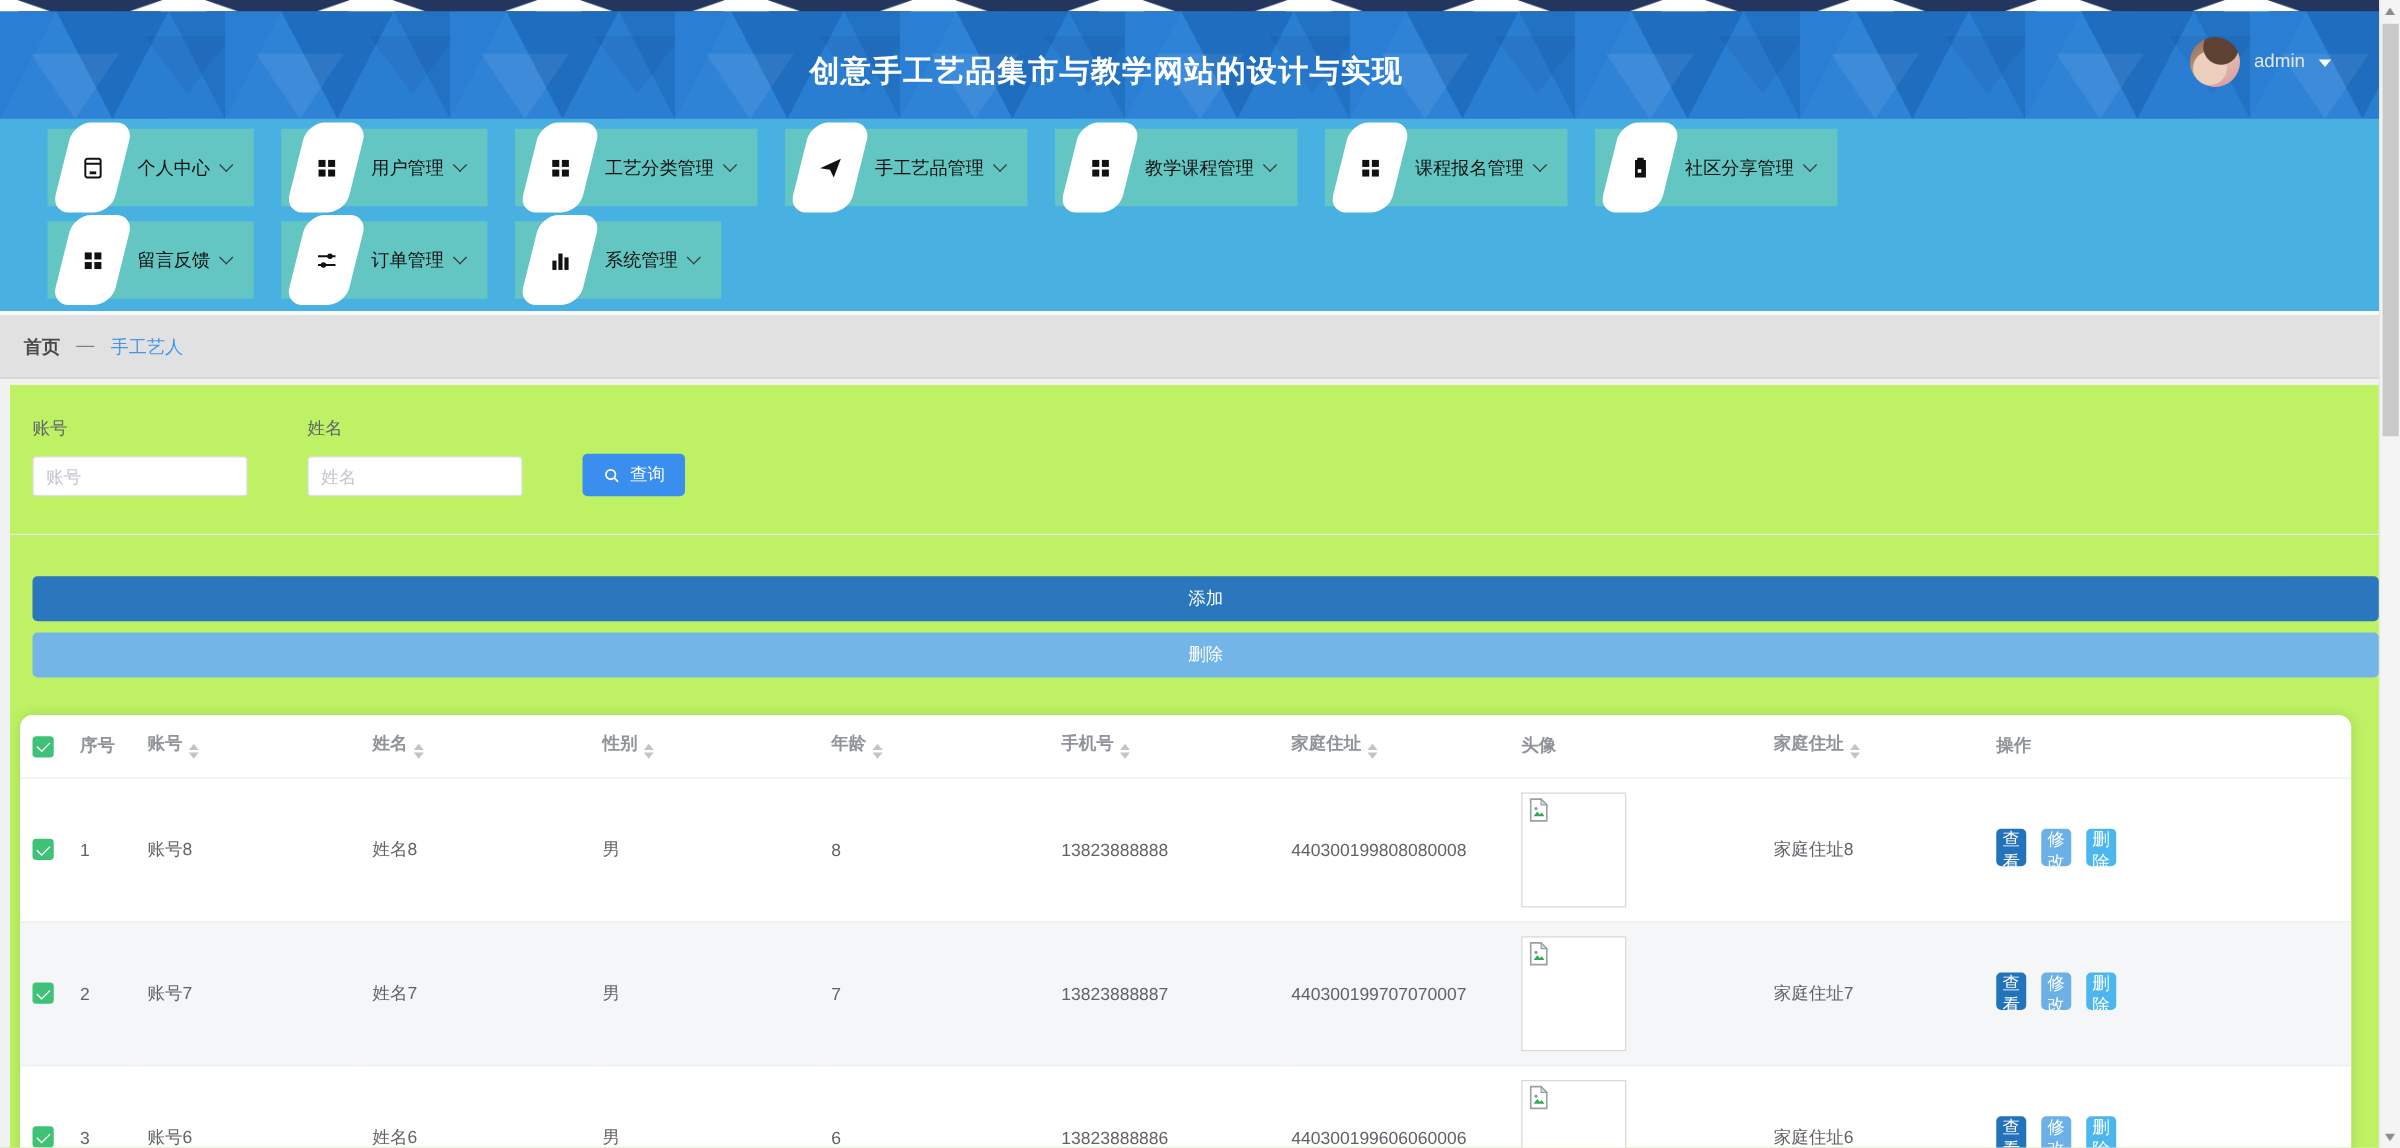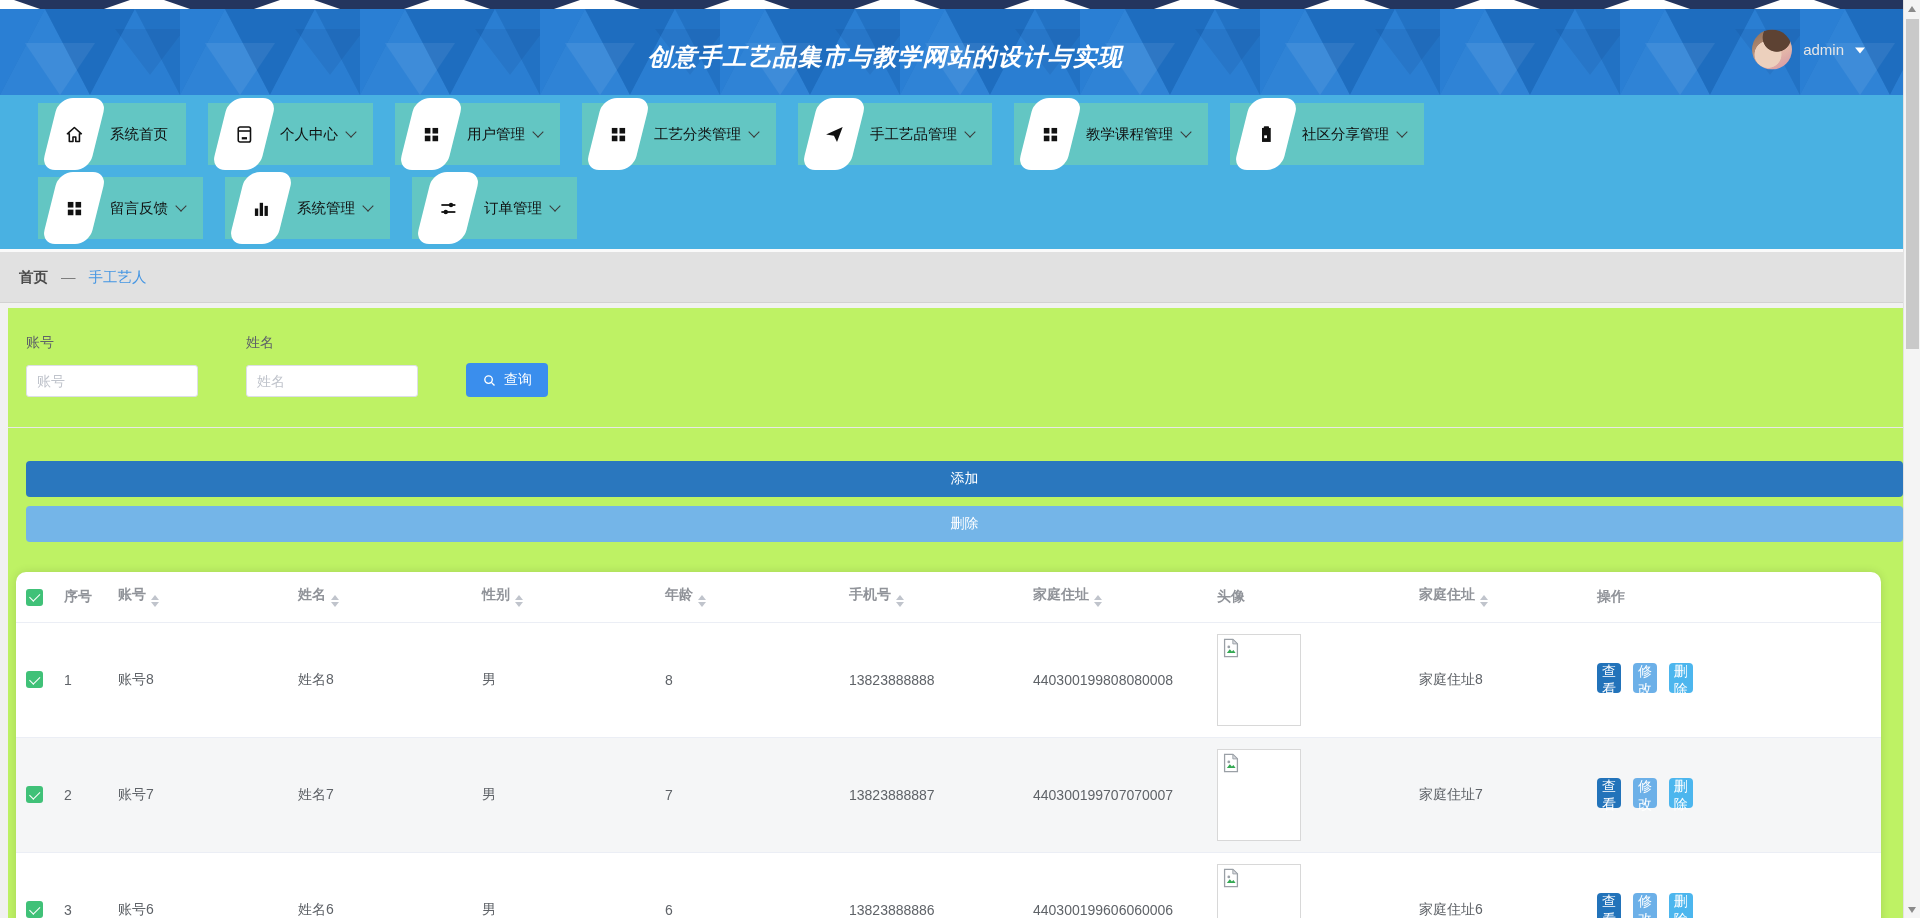--- a/index.html
+++ b/index.html
@@ -3,21 +3,21 @@
 <meta charset="utf-8">
 <style>
   * { box-sizing: border-box; margin: 0; padding: 0; }
   html,body { width:1920px; height:918px; overflow:hidden; }
   body { font-family:"Liberation Sans","DejaVu Sans",sans-serif; background:#f1f1f1; position:relative; }
 
   
   .hdr { position:relative; height:95px; background:#2478cd; overflow:hidden; }
   .hdr svg.bgpat { position:absolute; inset:0; display:block; }
   .hdr-title { position:absolute; left:0; right:150px; top:0; height:107px; display:flex; align-items:center; justify-content:center;
-    color:#fff; font-size:24px; font-weight:bold; letter-spacing:1px; padding-top:6px;font-style:italic; }
+    color:#fff; font-size:24px; font-weight:bold; letter-spacing:1px; padding-top:6px; }
   .hdr-user { position:absolute; right:55px; top:50%; transform:translateY(-46%); display:flex; align-items:center; gap:11px; cursor:pointer; }
   .hdr-avatar { width:40px; height:40px; border-radius:50%;
     background: radial-gradient(circle at 62% 20%, #5d4233 0 34%, rgba(0,0,0,0) 36%),
                 radial-gradient(circle at 40% 62%, #ecd0bd 0 38%, rgba(0,0,0,0) 40%),
                 linear-gradient(150deg,#8a6a52 0%, #b08a74 35%, #e4b8a8 62%, #d493a6 100%); }
   .hdr-name { color:#e5e5e5; font-size:15px; }
   .hdr-caret { width:0; height:0; border-left:5px solid transparent; border-right:5px solid transparent; border-top:6px solid #fff; margin-top:2px; }
 
   
   .nav { background:#49b1e2; padding:8px 38px 10px; }
@@ -118,31 +118,20 @@
   <div class="hdr-user">
     <span class="hdr-avatar"></span>
     <span class="hdr-name">admin</span>
     <span class="hdr-caret"></span>
   </div>
 </header>
 
 <nav class="nav">
   <div class="nav-row first" id="nav-row1">
 
-      <div class="nav-item">
-        <span class="nav-badge">
-          <span class="nav-icon">
-            <svg viewBox="0 0 24 24">
-              <path d="M12 4 L4 11.2 H6.2 V20 H10.4 V14.8 H13.6 V20 H17.8 V11.2 H20 Z" fill="none" stroke="#111" stroke-width="1.8" stroke-linejoin="round"></path>
-            </svg>
-          </span>
-        </span>
-        <span class="nav-label">系统首页</span>
-
-      </div>
 
       <div class="nav-item">
         <span class="nav-badge">
           <span class="nav-icon">
             <svg viewBox="0 0 24 24">
               <rect x="5" y="3.5" width="14" height="17" rx="2" fill="none" stroke="#111" stroke-width="1.8"></rect>
               <line x1="5" y1="8" x2="19" y2="8" stroke="#111" stroke-width="1.8"></line>
               <rect x="9" y="15" width="6" height="2.6" fill="#111"></rect>
             </svg>
           </span>
@@ -202,20 +191,34 @@
               <rect x="13.3" y="4.5" width="6.4" height="6.4"></rect>
               <rect x="4.5" y="13.3" width="6.4" height="6.4"></rect>
               <rect x="13.3" y="13.3" width="6.4" height="6.4"></rect>
             </svg>
           </span>
         </span>
         <span class="nav-label">教学课程管理</span>
         <span class="nav-caret"></span>
       </div>
 
+      <div class="nav-item">
+        <span class="nav-badge">
+          <span class="nav-icon">
+            <svg viewBox="0 0 24 24" fill="#111">
+              <rect x="4.5" y="4.5" width="6.4" height="6.4"></rect>
+              <rect x="13.3" y="4.5" width="6.4" height="6.4"></rect>
+              <rect x="4.5" y="13.3" width="6.4" height="6.4"></rect>
+              <rect x="13.3" y="13.3" width="6.4" height="6.4"></rect>
+            </svg>
+          </span>
+        </span>
+        <span class="nav-label">课程报名管理</span>
+        <span class="nav-caret"></span>
+      </div>
 
       <div class="nav-item">
         <span class="nav-badge">
           <span class="nav-icon">
             <svg viewBox="0 0 24 24">
               <path d="M7 4.5 h10 v16 h-10 z" fill="#111"></path>
               <rect x="9" y="2.5" width="6" height="3.4" rx="1" fill="#111"></rect>
               <rect x="9.5" y="13" width="3.2" height="3.2" fill="#fff"></rect>
             </svg>
           </span>
@@ -231,49 +234,49 @@
           <span class="nav-icon">
             <svg viewBox="0 0 24 24" fill="#111">
               <rect x="4.5" y="4.5" width="6.4" height="6.4"></rect>
               <rect x="13.3" y="4.5" width="6.4" height="6.4"></rect>
               <rect x="4.5" y="13.3" width="6.4" height="6.4"></rect>
               <rect x="13.3" y="13.3" width="6.4" height="6.4"></rect>
             </svg>
           </span>
         </span>
         <span class="nav-label">留言反馈</span>
-        <span class="nav-caret"></span>
-      </div>
-
-      <div class="nav-item">
-        <span class="nav-badge">
-          <span class="nav-icon">
-            <svg viewBox="0 0 24 24" fill="#111">
-              <rect x="4.6" y="12" width="3.8" height="8.5"></rect>
-              <rect x="10.1" y="5.5" width="3.8" height="15"></rect>
-              <rect x="15.6" y="9" width="3.8" height="11.5"></rect>
-            </svg>
-          </span>
-        </span>
-        <span class="nav-label">系统管理</span>
         <span class="nav-caret"></span>
       </div>
 
       <div class="nav-item">
         <span class="nav-badge">
           <span class="nav-icon">
             <svg viewBox="0 0 24 24">
               <line x1="4" y1="8" x2="20" y2="8" stroke="#111" stroke-width="2"></line>
               <circle cx="15" cy="8" r="2.5" fill="#111"></circle>
               <line x1="4" y1="16" x2="20" y2="16" stroke="#111" stroke-width="2"></line>
               <circle cx="9" cy="16" r="2.5" fill="#111"></circle>
             </svg>
           </span>
         </span>
         <span class="nav-label">订单管理</span>
+        <span class="nav-caret"></span>
+      </div>
+
+      <div class="nav-item">
+        <span class="nav-badge">
+          <span class="nav-icon">
+            <svg viewBox="0 0 24 24" fill="#111">
+              <rect x="4.6" y="12" width="3.8" height="8.5"></rect>
+              <rect x="10.1" y="5.5" width="3.8" height="15"></rect>
+              <rect x="15.6" y="9" width="3.8" height="11.5"></rect>
+            </svg>
+          </span>
+        </span>
+        <span class="nav-label">系统管理</span>
         <span class="nav-caret"></span>
       </div>
     </div>
 </nav>
 
 <div class="crumbbar">
   <span class="crumb-home">首页</span>
   <span class="crumb-sep">—</span>
   <span class="crumb-cur">手工艺人</span>
 </div>

